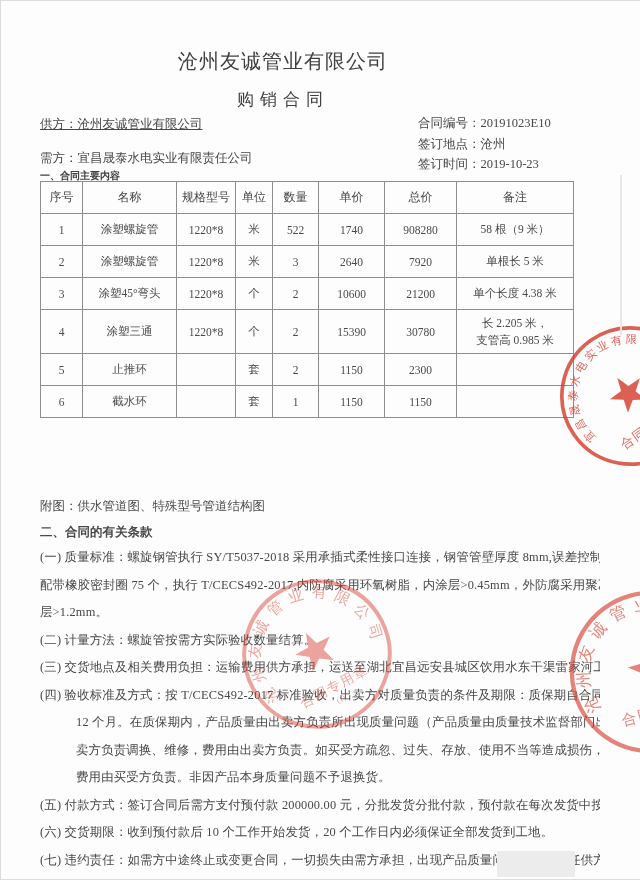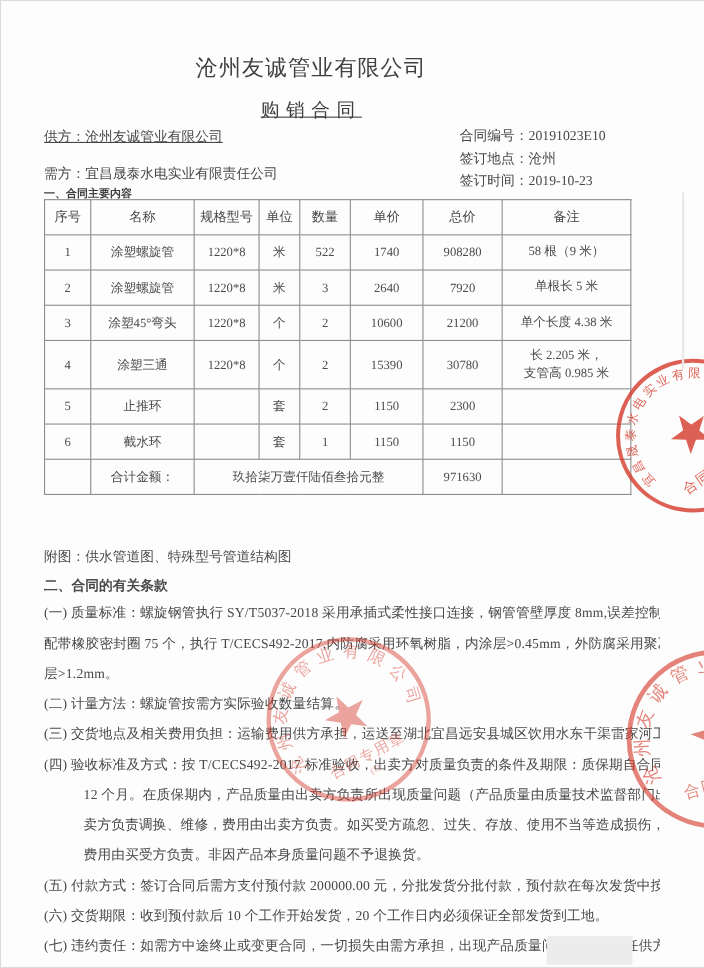--- a/index.html
+++ b/index.html
@@ -3,21 +3,21 @@
 <meta charset="utf-8">
 <style>
   html,body{margin:0;padding:0;}
   body{background:#e9e9e9;font-family:"Liberation Serif","DejaVu Serif",serif;}
   #page{position:relative;width:640px;height:880px;background:#fdfdfd;overflow:hidden;
         color:#454545;box-shadow:inset 0 0 0 1px #dcdcdc;padding-left:33px;}
   .abs{position:absolute;}
   .company-title{top:48px;left:0;width:566px;text-align:center;font-size:20px;
         letter-spacing:1px;color:#3f3f3f;font-weight:500;}
   .doc-title{top:88px;left:0;width:566px;text-align:center;font-size:17px;
-        letter-spacing:6px;color:#3f3f3f;font-weight:500;text-decoration:underline;}
+        letter-spacing:6px;color:#3f3f3f;font-weight:500;}
   .meta{font-size:12.5px;color:#474747;white-space:nowrap;}
   .sec-title{font-size:10px;color:#3f3f3f;font-weight:600;}
   table.items{position:absolute;left:40px;top:181px;width:533px;border-collapse:collapse;
         table-layout:fixed;font-size:11.5px;color:#4a4a4a;}
   table.items th,table.items td{border:1px solid #8d8d8d;text-align:center;
         padding:0 2px;font-weight:normal;overflow:hidden;}
   table.items th{font-size:12px;color:#454545;}
   .c0{width:42px}.c1{width:94px}.c2{width:59px}.c3{width:37px}
   .c4{width:46px}.c5{width:66px}.c6{width:72px}.c7{width:117px}
   .rh{height:32px}.rh4{height:44px}
@@ -137,27 +137,20 @@
     <tr class="rh">
       <td>6</td>
       <td>截水环</td>
       <td></td>
       <td>套</td>
       <td>1</td>
       <td>1150</td>
       <td>1150</td>
       <td></td>
     </tr>
-    <tr class="rh">
-      <td></td>
-      <td>合计金额：</td>
-      <td colspan="4">玖拾柒万壹仟陆佰叁拾元整</td>
-      <td>971630</td>
-      <td></td>
-    </tr>
   </tbody>
     </table>
 
 
   <div class="abs attach">附图：供水管道图、特殊型号管道结构图</div>
   <div class="abs attach sec-title sec2">二、合同的有关条款</div>
 
   <div class="abs clauses">
     <div class="ln">(一) 质量标准：螺旋钢管执行 SY/T5037-2018 采用承插式柔性接口连接，钢管管壁厚度 8mm,误差控制在 2%以内，</div>
     <div class="ln">配带橡胶密封圈 75 个，执行 T/CECS492-2017,内防腐采用环氧树脂，内涂层&gt;0.45mm，外防腐采用聚乙烯，外涂</div>

